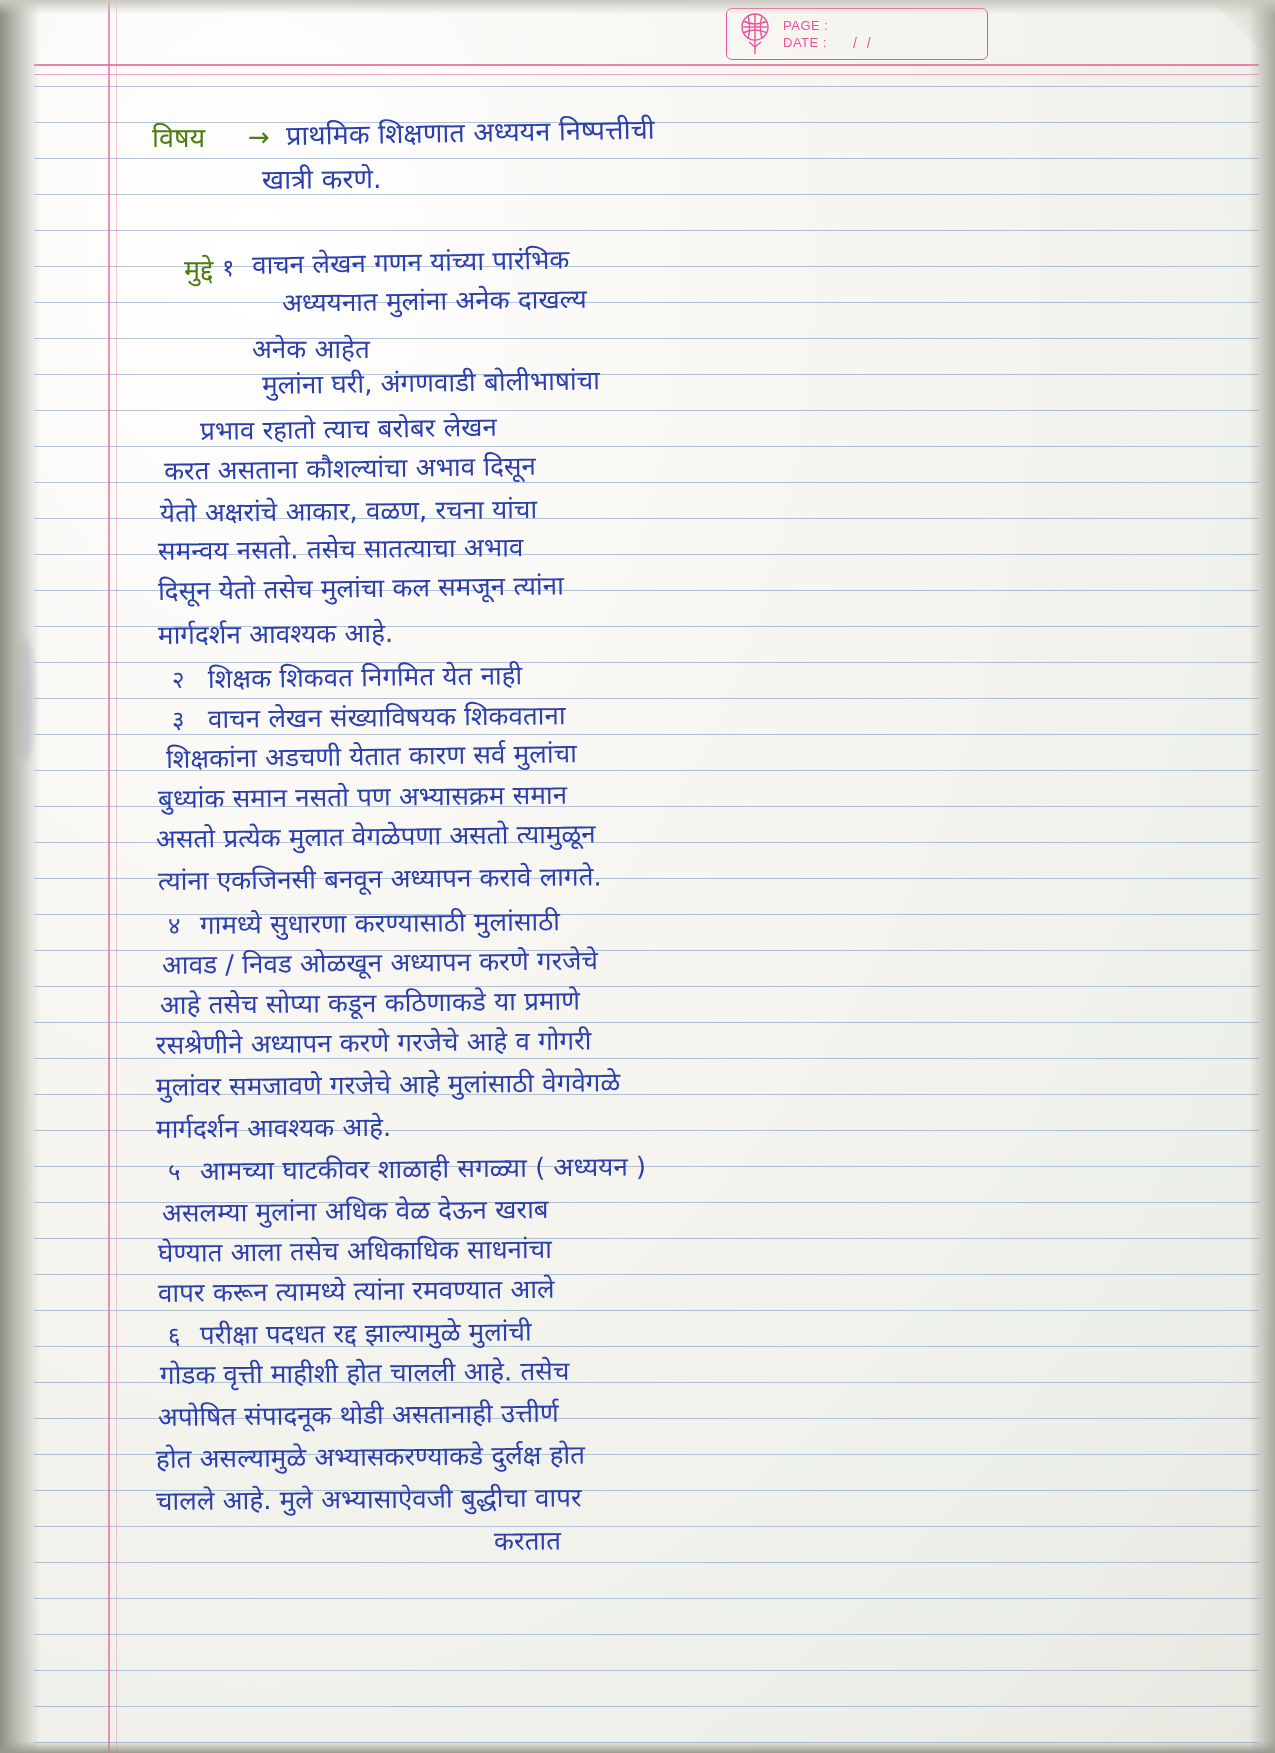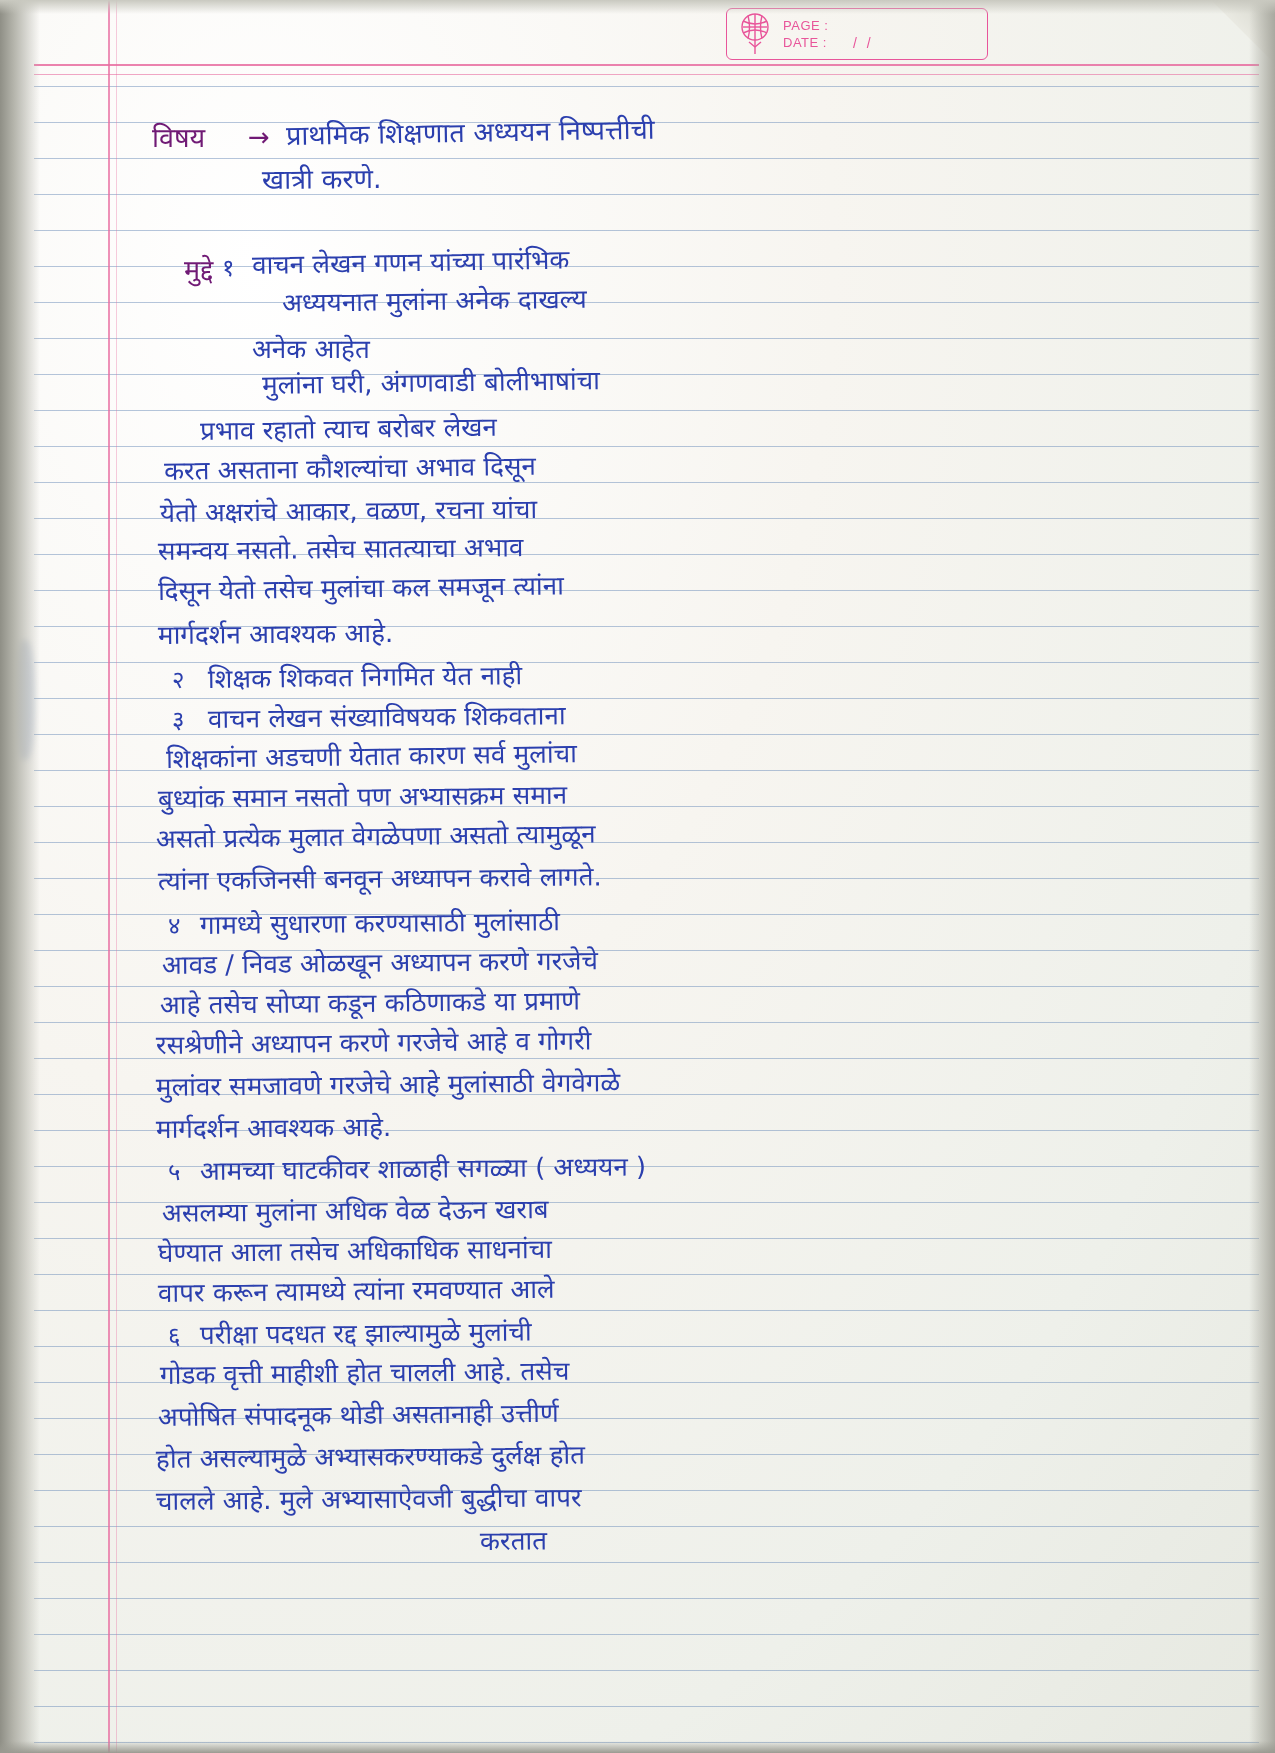--- a/index.html
+++ b/index.html
@@ -142,21 +142,21 @@
   }
   
   .hw {
     position: absolute;
     font-family: "DejaVu Sans", sans-serif;
     color: #2a3ea8;
     white-space: nowrap;
     transform-origin: left center;
   }
   .ink-blue { color: #2b3fae; }
-  .ink-red { color: #701a75; }
+  .ink-red { color: #4d7c0f; }
 
   .l-sub-label { left: 152px; top: 118px; font-size: 27px; }
   .arrow { left: 248px; top: 122px; font-size: 26px; }
   .l1 { left: 286px; top: 116px; font-size: 27px; }
   .l1b { left: 262px; top: 160px; font-size: 27px; }
 
   .l-goal-label { left: 152px; top: 250px; font-size: 27px; margin-left: 32px; }
 
   .row { font-size: 26px; }
 
@@ -256,20 +256,20 @@
   <div class="hw ink-blue row" style="left:162px; top:1194px; transform: rotate(-0.6deg);">असलम्या मुलांना अधिक वेळ देऊन खराब</div>
   <div class="hw ink-blue row" style="left:158px; top:1234px; transform: rotate(-0.6deg);">घेण्यात आला तसेच अधिकाधिक साधनांचा</div>
   <div class="hw ink-blue row" style="left:158px; top:1274px; transform: rotate(-0.6deg);">वापर करून त्यामध्ये त्यांना रमवण्यात आले</div>
 
   <div class="hw ink-blue" style="left:168px; top:1318px; font-size:24px;">६</div>
   <div class="hw ink-blue row" style="left:200px; top:1316px; transform: rotate(-0.6deg);">परीक्षा पदधत रद्द झाल्यामुळे मुलांची</div>
   <div class="hw ink-blue row" style="left:160px; top:1356px; transform: rotate(-0.6deg);">गोडक वृत्ती माहीशी होत चालली आहे. तसेच</div>
   <div class="hw ink-blue row" style="left:158px; top:1398px; transform: rotate(-0.6deg);">अपोषित संपादनूक थोडी असतानाही उत्तीर्ण</div>
   <div class="hw ink-blue row" style="left:156px; top:1440px; transform: rotate(-0.6deg);">होत असल्यामुळे अभ्यासकरण्याकडे दुर्लक्ष होत</div>
   <div class="hw ink-blue row" style="left:156px; top:1482px; transform: rotate(-0.5deg);">चालले आहे. मुले अभ्यासाऐवजी बुद्धीचा वापर</div>
-  <div class="hw ink-blue row" style="left:480px; top:1522px; transform: rotate(-0.5deg);">करतात</div>
+  <div class="hw ink-blue row" style="left:494px; top:1522px; transform: rotate(-0.5deg);">करतात</div>
 
   <div class="stain-left"></div>
   <div class="left-shadow"></div>
   <div class="right-shadow"></div>
   <div class="top-shadow"></div>
   <div class="bottom-cut"></div>
 </div>
 
 </body></html>

